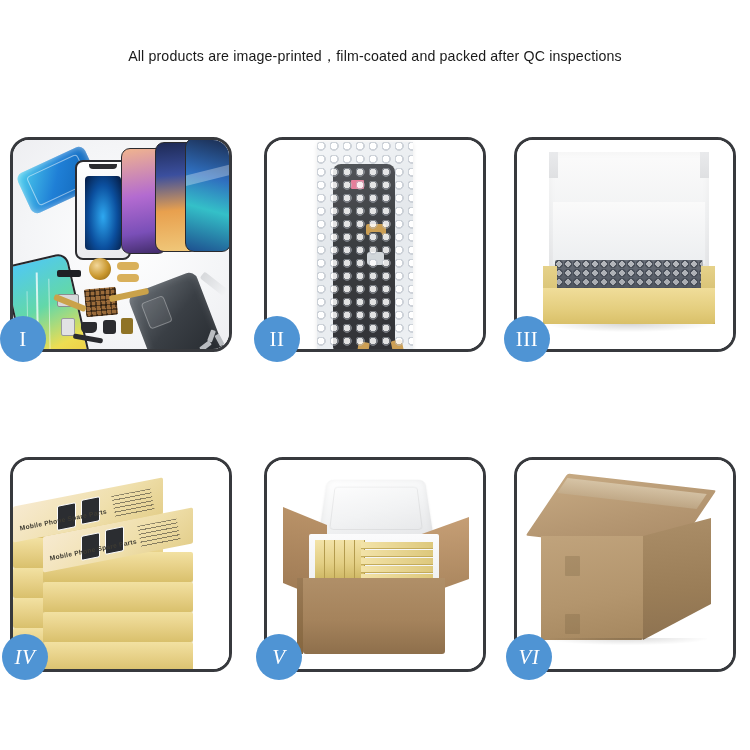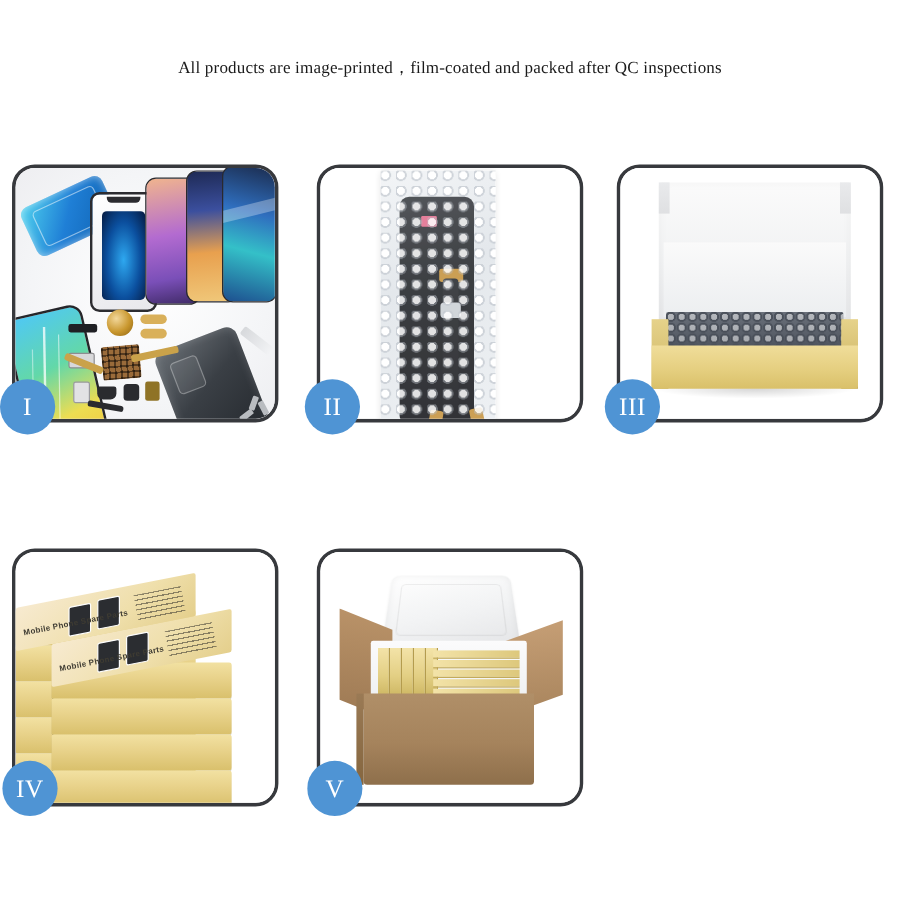--- a/index.html
+++ b/index.html
@@ -25,21 +25,21 @@
     font-family: "Liberation Sans", sans-serif;
     font-size: 35px;
     font-weight: bold;
     letter-spacing: 1.1px;
     color: #111111;
     line-height: 1.05;
     margin: 0;
     white-space: nowrap;
   }
   #page-subtitle {
-    font-family: Liberation Serif, serif;
+    font-family: Liberation Sans, sans-serif;
     font-size: 14.2px;
     font-weight: normal;
     color: #1a1a1a;
     letter-spacing: 0.15px;
     margin: 13px 0 0 0;
     white-space: nowrap;
   }
 
   
   #steps-grid {
@@ -86,21 +86,21 @@
     background: #4f94d4;
     color: #ffffff;
     font-family: "Liberation Serif", serif;
     font-size: 21px;
     line-height: 46px;
     text-align: center;
     letter-spacing: 0.5px;
     z-index: 6;
     user-select: none;
   }
-  .r2 .step-badge { left: -11px; bottom: -11px; }
+  .r2 .step-badge { left: -11px; bottom: -11px; font-style: italic; }
 
   
   .p1-bg { background:
       radial-gradient(ellipse at 52% 48%, #ffffff 0%, #f4f5f7 62%, #ededf0 100%); }
   .blue-film {
     position: absolute;
     left: 8px; top: 18px;
     width: 74px; height: 44px;
     background: linear-gradient(128deg, #4fd3ef 0%, #1f7fd6 48%, #0d5fae 100%);
     border-radius: 7px;
@@ -646,14 +646,26 @@
       <div class="ybox-flat" style="top:90px;"></div>
       <div class="ybox-flat" style="top:98px;"></div>
       <div class="ybox-flat" style="top:106px;"></div>
       <div class="ybox-flat" style="top:114px;"></div>
 
       <div class="carton-body"></div>
     </div>
     <div class="step-badge">V</div>
   </div>
 
+  <div class="step-panel r2 c3">
+    <div class="panel-clip p6-bg">
+      <div class="c6-top"></div>
+      <div class="c6-tape"></div>
+      <div class="c6-side-skew"></div>
+      <div class="c6-front"></div>
+      <div class="c6-tab-a"></div>
+      <div class="c6-tab-b"></div>
+      <div class="c6-shadow"></div>
+    </div>
+    <div class="step-badge">VI</div>
+  </div>
 
 </div>
 
 </body></html>

